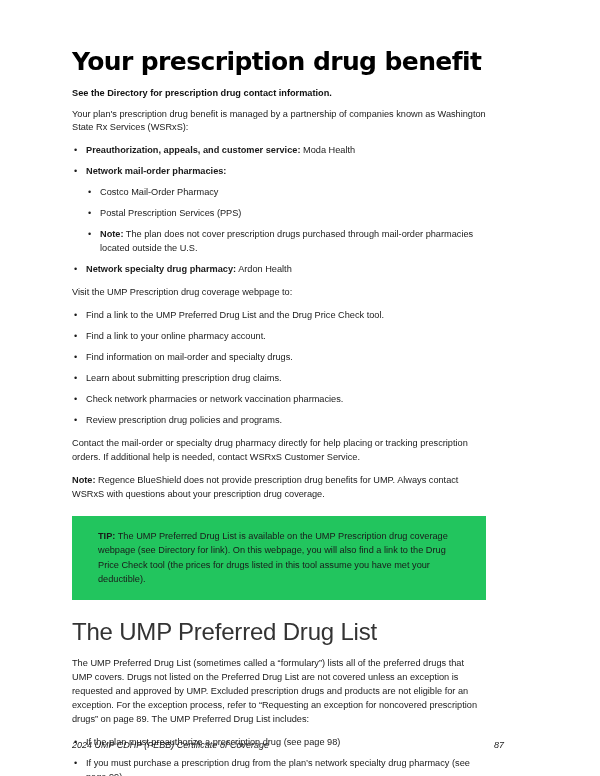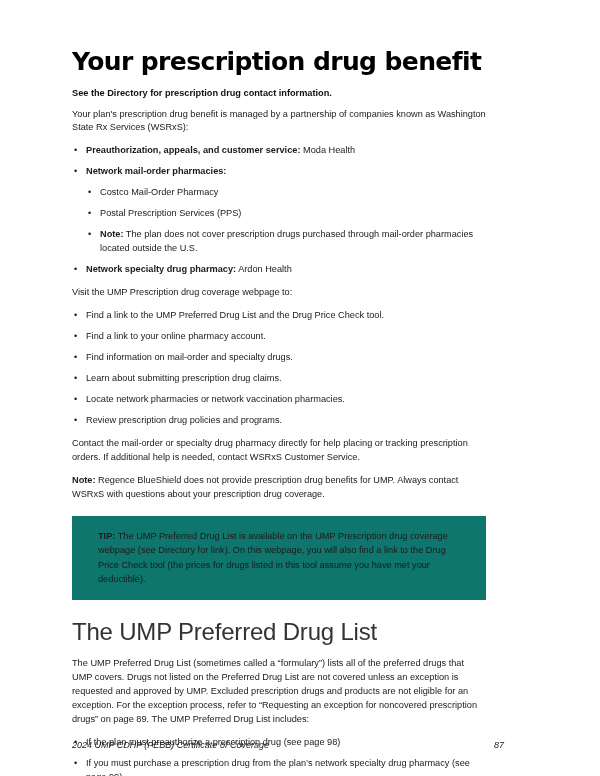--- a/index.html
+++ b/index.html
@@ -76,21 +76,21 @@
   ul.lvl2 > li::before {
     content: "\2022";
     position: absolute;
     left: 2px;
     top: 0;
     color: #1a1a1a;
     font-size: 9.2px;
   }
   .b { font-weight: bold; }
   .tipbox {
-    background: #0f766e;
+    background: #22c55e;
     padding: 13px 22px 14px 26px;
     margin: 14px 0 18px 0;
     font-size: 9.2px;
     line-height: 1.55;
   }
   h2.section {
     font-family: "Liberation Sans", sans-serif;
     font-size: 24px;
     font-weight: normal;
     color: #333333;
@@ -147,21 +147,21 @@
     </li>
   </ul>
 
   <p class="body">Visit the UMP Prescription drug coverage webpage to:</p>
 
   <ul class="lvl1">
     <li><span>Find a link to the UMP Preferred Drug List and the Drug Price Check tool.</span></li>
     <li><span>Find a link to your online pharmacy account.</span></li>
     <li><span>Find information on mail-order and specialty drugs.</span></li>
     <li><span>Learn about submitting prescription drug claims.</span></li>
-    <li><span>Locate network pharmacies or network vaccination pharmacies.</span></li>
+    <li><span>Check network pharmacies or network vaccination pharmacies.</span></li>
     <li><span>Review prescription drug policies and programs.</span></li>
   </ul>
 
   <p class="body">Contact the mail-order or specialty drug pharmacy directly for help placing or tracking prescription orders. If additional help is needed, contact WSRxS Customer Service.</p>
 
   <p class="body"><span class="b">Note:</span><span> Regence BlueShield does not provide prescription drug benefits for UMP. Always contact WSRxS with questions about your prescription drug coverage.</span></p>
 
   <div class="tipbox">
     <span class="b">TIP:</span><span> The UMP Preferred Drug List is available on the UMP Prescription drug coverage webpage (see Directory for link). On this webpage, you will also find a link to the Drug Price Check tool (the prices for drugs listed in this tool assume you have met your deductible).</span>
   </div>

